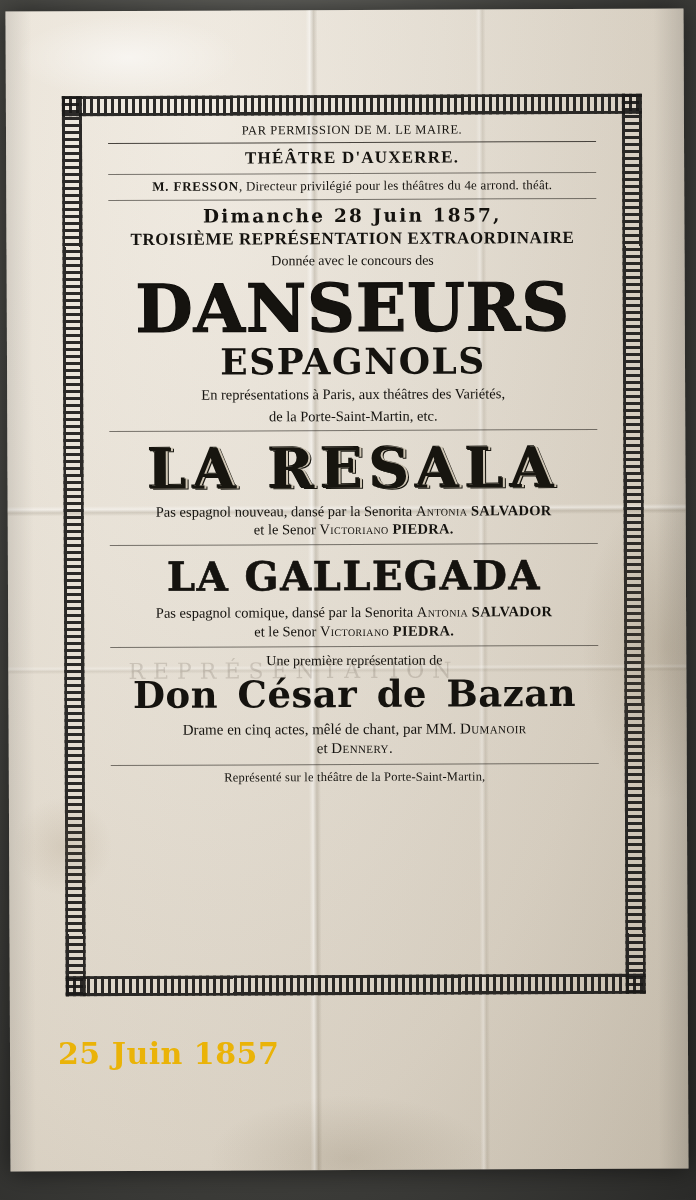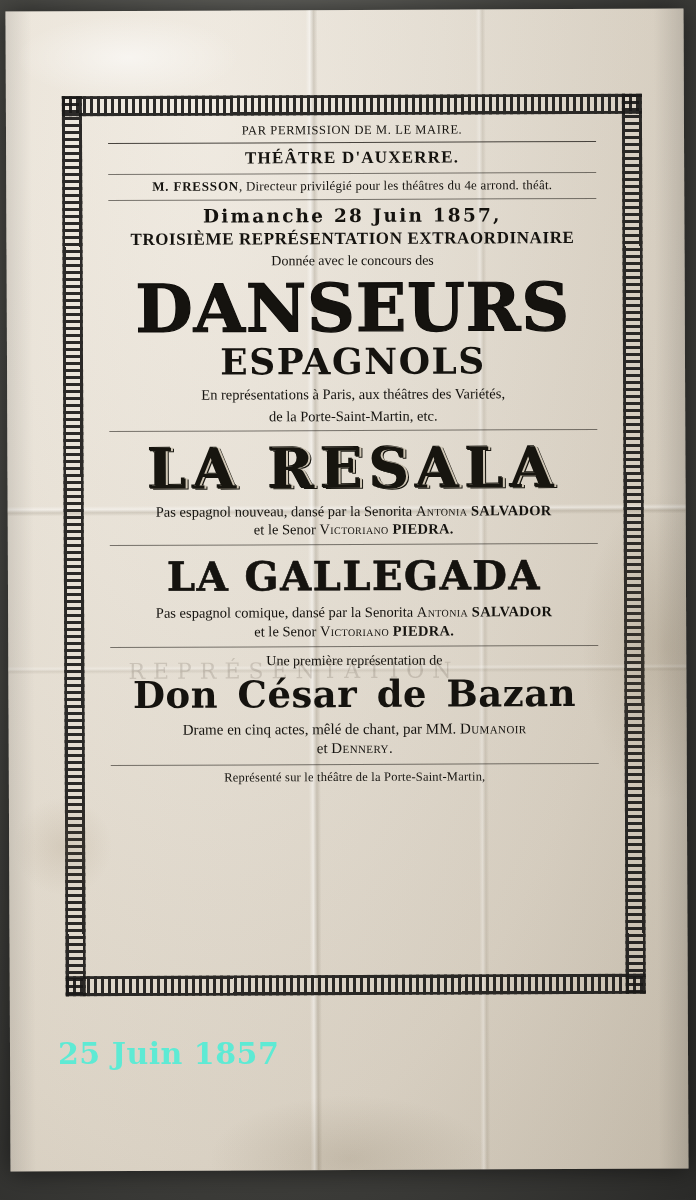--- a/index.html
+++ b/index.html
@@ -261,21 +261,21 @@
     font-family: "DejaVu Serif", serif;
   }
 
   
   .photo-caption {
     position: absolute;
     left: 58px;
     top: 1036px;
     font-size: 30px;
     font-weight: bold;
-    color: #5eead4;
+    color: #eab308;
     font-family: "DejaVu Serif", serif;
     letter-spacing: .5px;
   }
 </style>
 </head>
 <body>
 
 <div id="stage">
   <div class="backdrop"></div>
 

